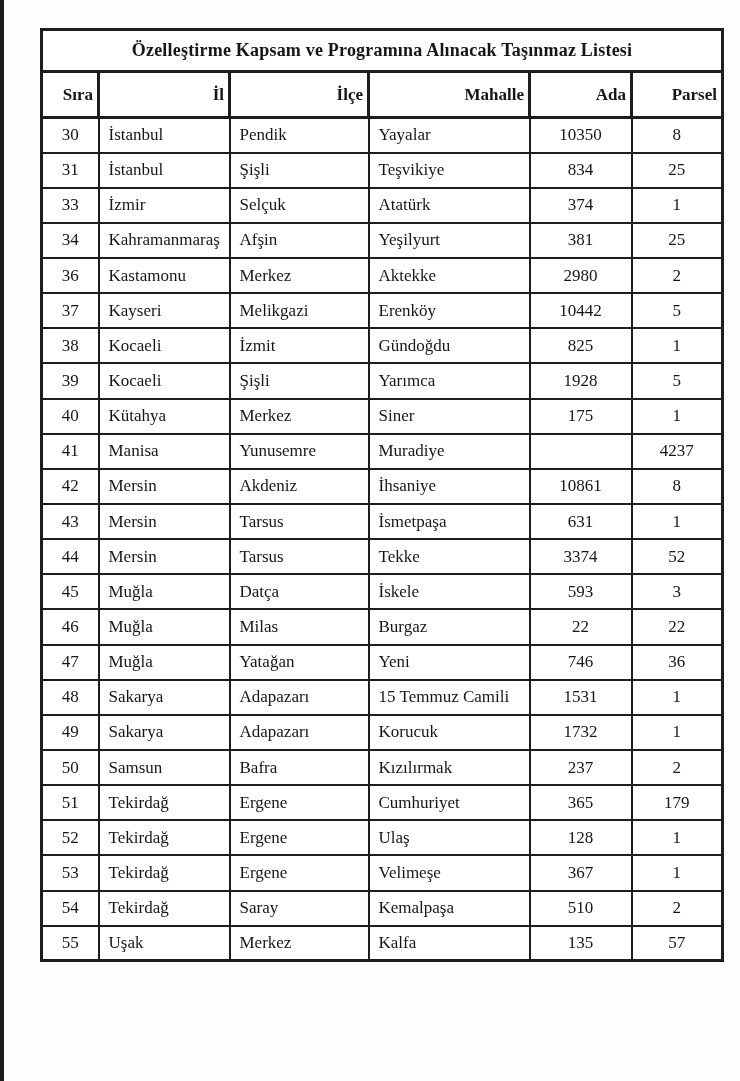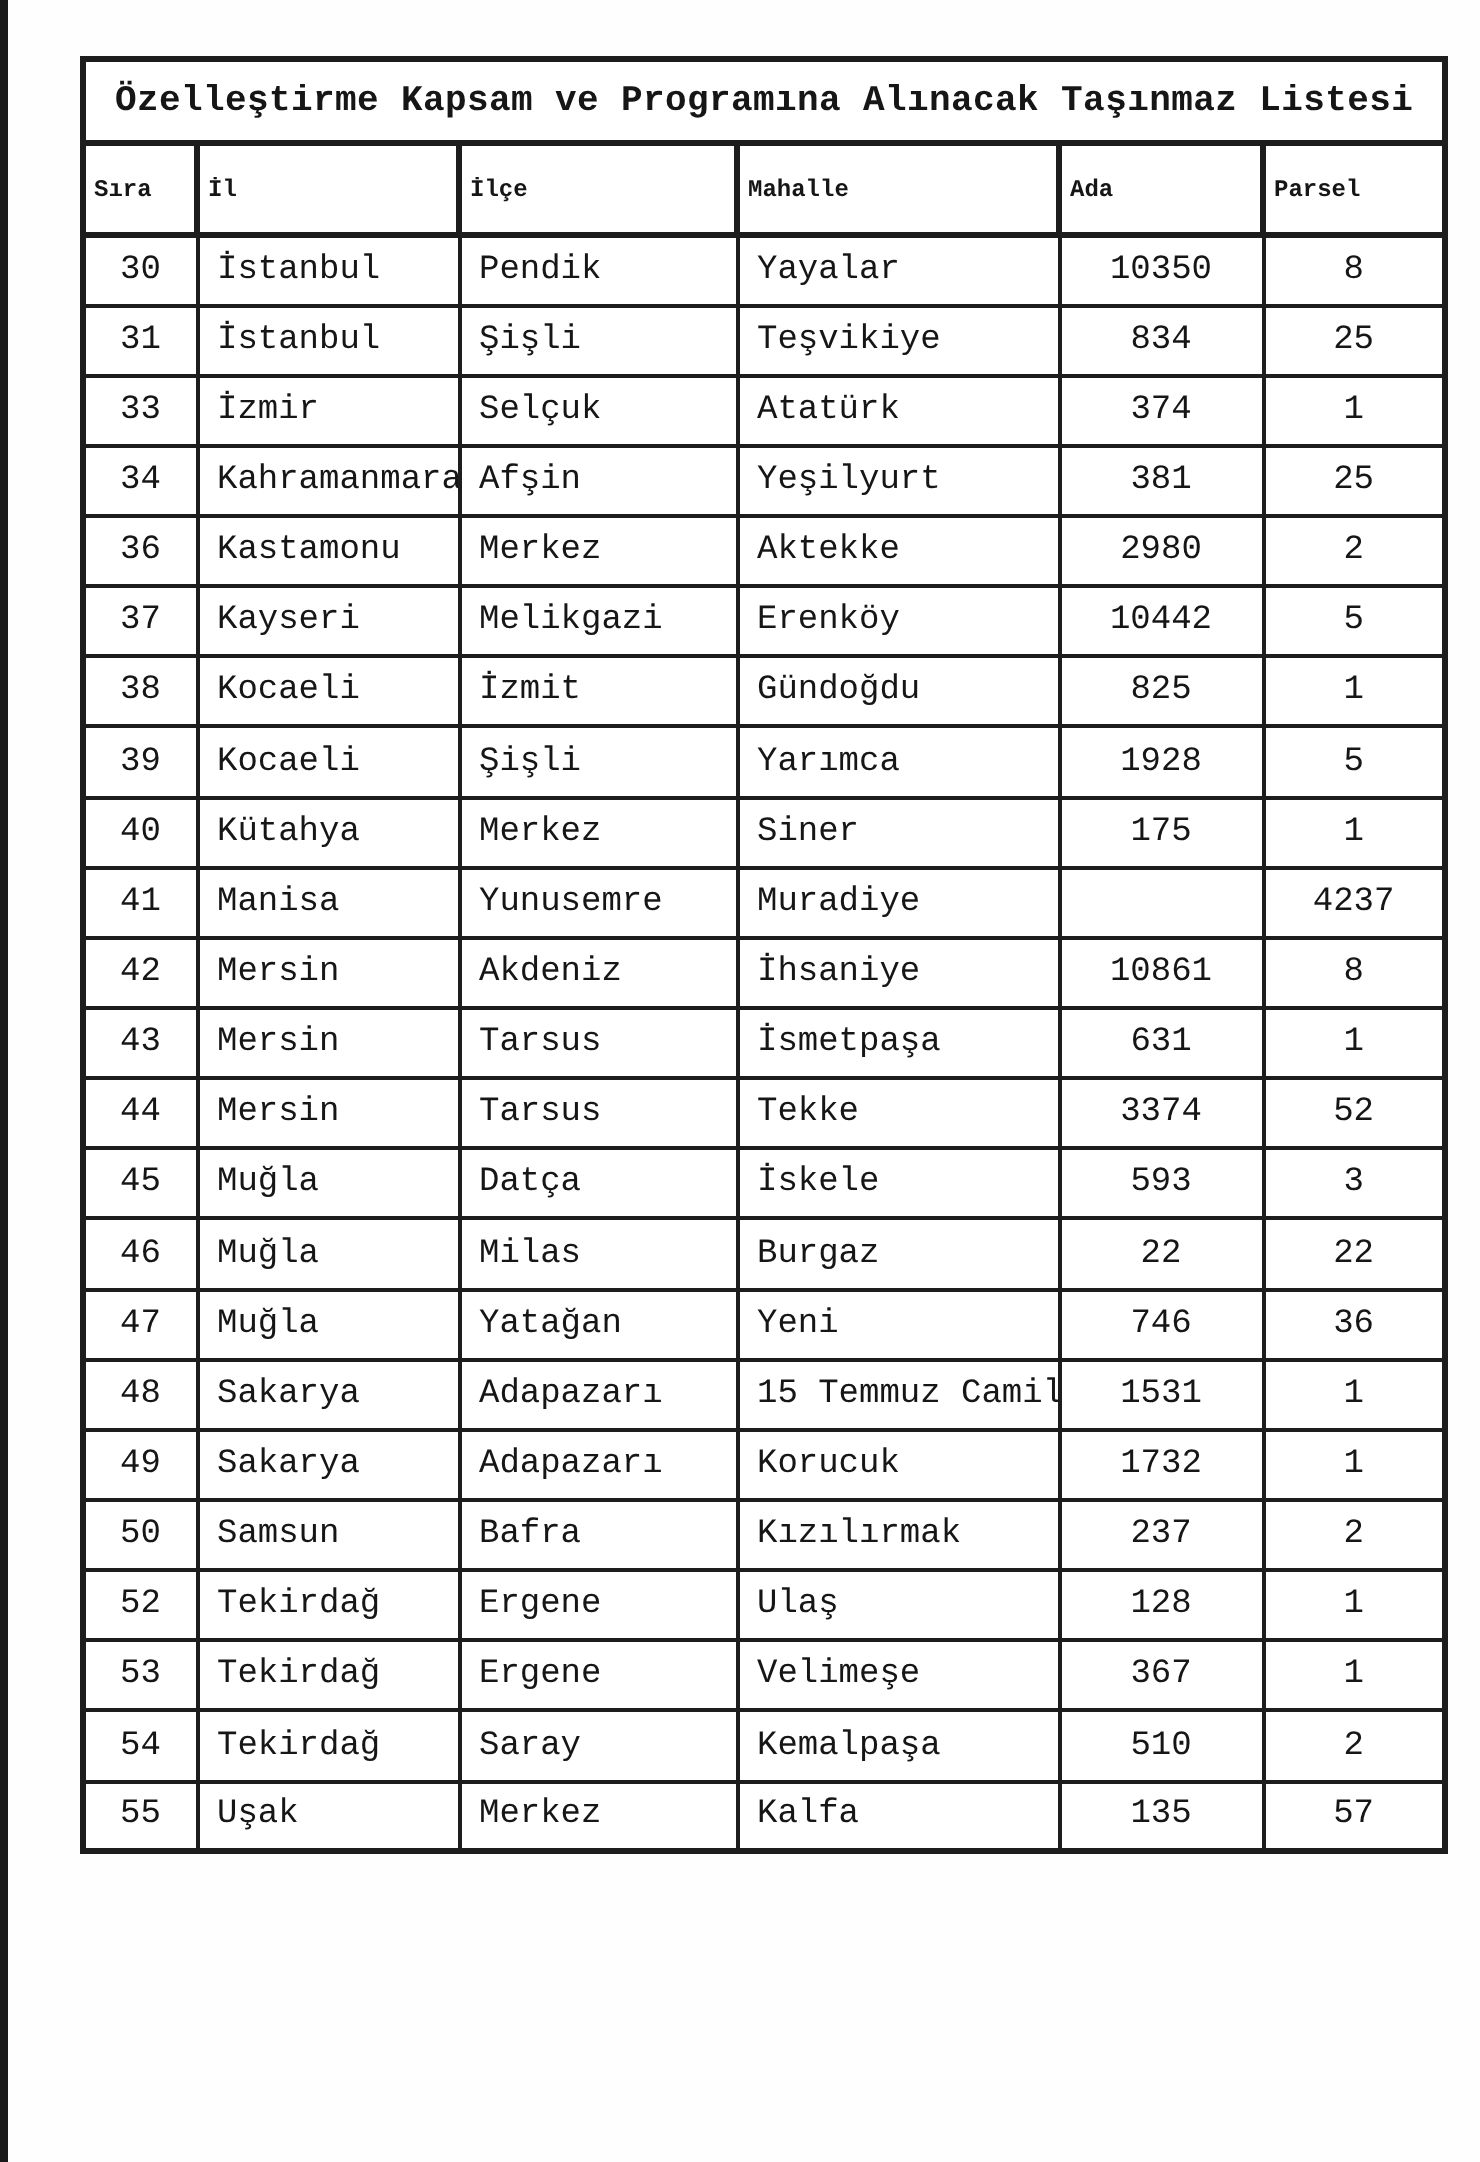--- a/index.html
+++ b/index.html
@@ -33,36 +33,36 @@
     left: 40px;
     top: 28px;
     width: 681px;
     border-collapse: collapse;
     table-layout: fixed;
     background: #ffffff;
   }
   .doc-table, .doc-table th, .doc-table td {
     border: 2px solid #1d1d1d;
   }
-  .doc-table { border-width: 3px; font-family: Liberation Mono, monospace; }
+  .doc-table { border-width: 3px; }
   .doc-table th { border-width: 3px; }
   th.title-cell {
     height: 42px;
     font-size: 18px;
     font-weight: bold;
     text-align: center;
     vertical-align: middle;
     letter-spacing: 0.2px;
     padding: 0 6px;
   }
   tr.header-row th {
     height: 46px;
-    font-size: 12px;
+    font-size: 17px;
     font-weight: bold;
-    text-align: left;
+    text-align: right;
     vertical-align: middle;
     padding: 0 4px;
   }
   .doc-table td {
     height: 35.15px;
     font-size: 17px;
     font-weight: normal;
     vertical-align: middle;
     text-align: center;
     padding: 0 4px;
@@ -251,20 +251,28 @@
         </tr>
         <tr>
           <td class="col-sira">50</td>
           <td class="col-il">Samsun</td>
           <td class="col-ilce">Bafra</td>
           <td class="col-mahalle">Kızılırmak</td>
           <td class="col-ada">237</td>
           <td class="col-parsel">2</td>
         </tr>
         <tr>
+          <td class="col-sira">51</td>
+          <td class="col-il">Tekirdağ</td>
+          <td class="col-ilce">Ergene</td>
+          <td class="col-mahalle">Cumhuriyet</td>
+          <td class="col-ada">365</td>
+          <td class="col-parsel">179</td>
+        </tr>
+        <tr>
           <td class="col-sira">52</td>
           <td class="col-il">Tekirdağ</td>
           <td class="col-ilce">Ergene</td>
           <td class="col-mahalle">Ulaş</td>
           <td class="col-ada">128</td>
           <td class="col-parsel">1</td>
         </tr>
         <tr>
           <td class="col-sira">53</td>
           <td class="col-il">Tekirdağ</td>

